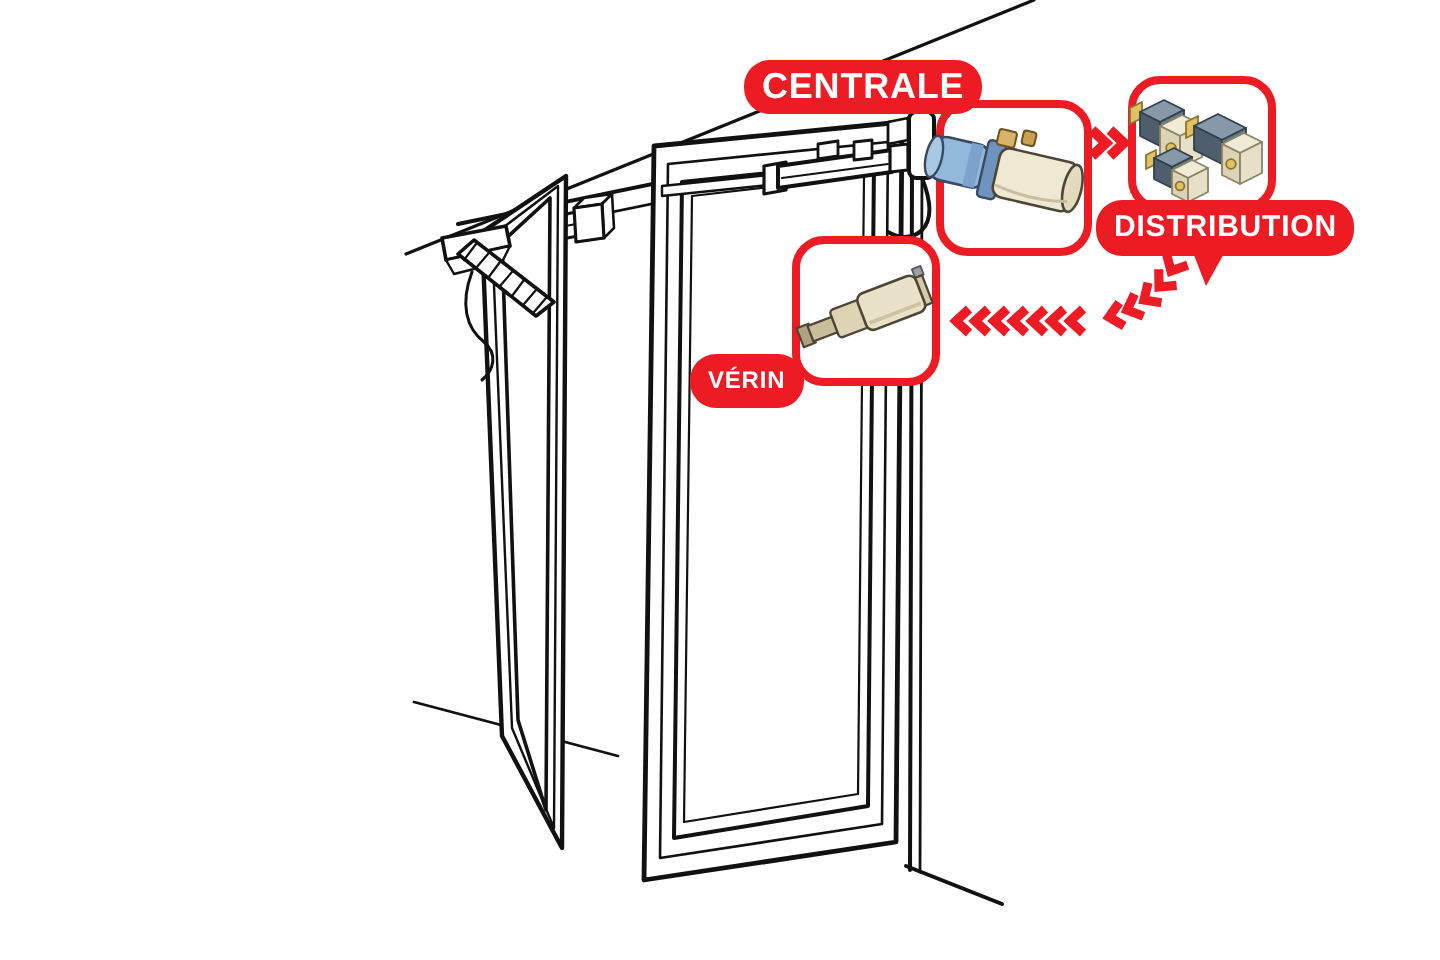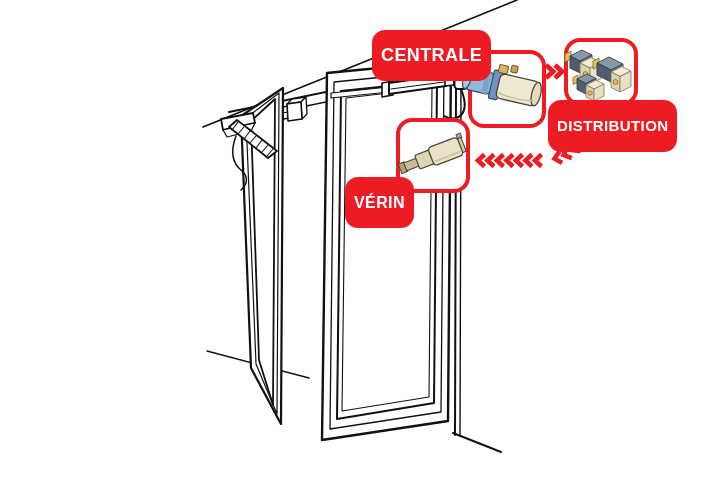--- a/index.html
+++ b/index.html
@@ -9,26 +9,26 @@
   }
   svg{position:absolute;left:0;top:0;}
   .lineart{z-index:1;}
   .callout{
     position:absolute;z-index:2;background:#ffffff;
     border:4px solid #ED1C24;border-radius:16px;box-sizing:border-box;
   }
   .overlay{z-index:3;pointer-events:none;}
   .tag{
     position:absolute;z-index:4;background:#ED1C24;color:#ffffff;
-    font-weight:bold;border-radius:13px;padding:12px 9px;letter-spacing:.4px;
+    font-weight:bold;border-radius:13px;padding:0 9px;letter-spacing:.4px;
     white-space:nowrap;
   }
   .tag-centrale{left:372px;top:30px;height:27px;line-height:27px;font-size:18px;}
   .tag-distribution{left:548px;top:100px;height:28px;line-height:28px;font-size:15px;}
-  .tag-verin{left:345px;top:177px;height:27px;line-height:27px;font-size:16px;}
+  .tag-verin{left:345px;top:177px;height:27px;line-height:27px;font-size:12px;}
   .box-centrale{left:468px;top:50px;width:78px;height:78px;}
   .box-distribution{left:564px;top:38px;width:74px;height:68px;}
   .box-verin{left:396px;top:118px;width:74px;height:75px;}
 </style>
 </head>
 <body>
 
 <div class="canvas">
 
   <svg class="lineart" width="720" height="480" viewBox="0 0 720 480">

